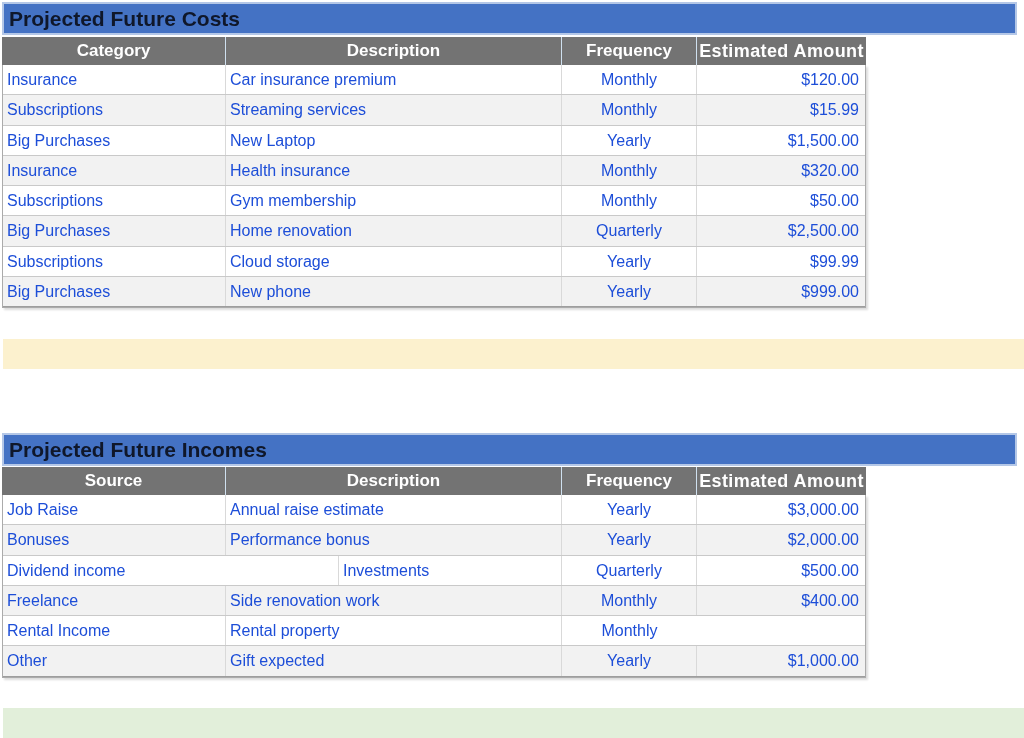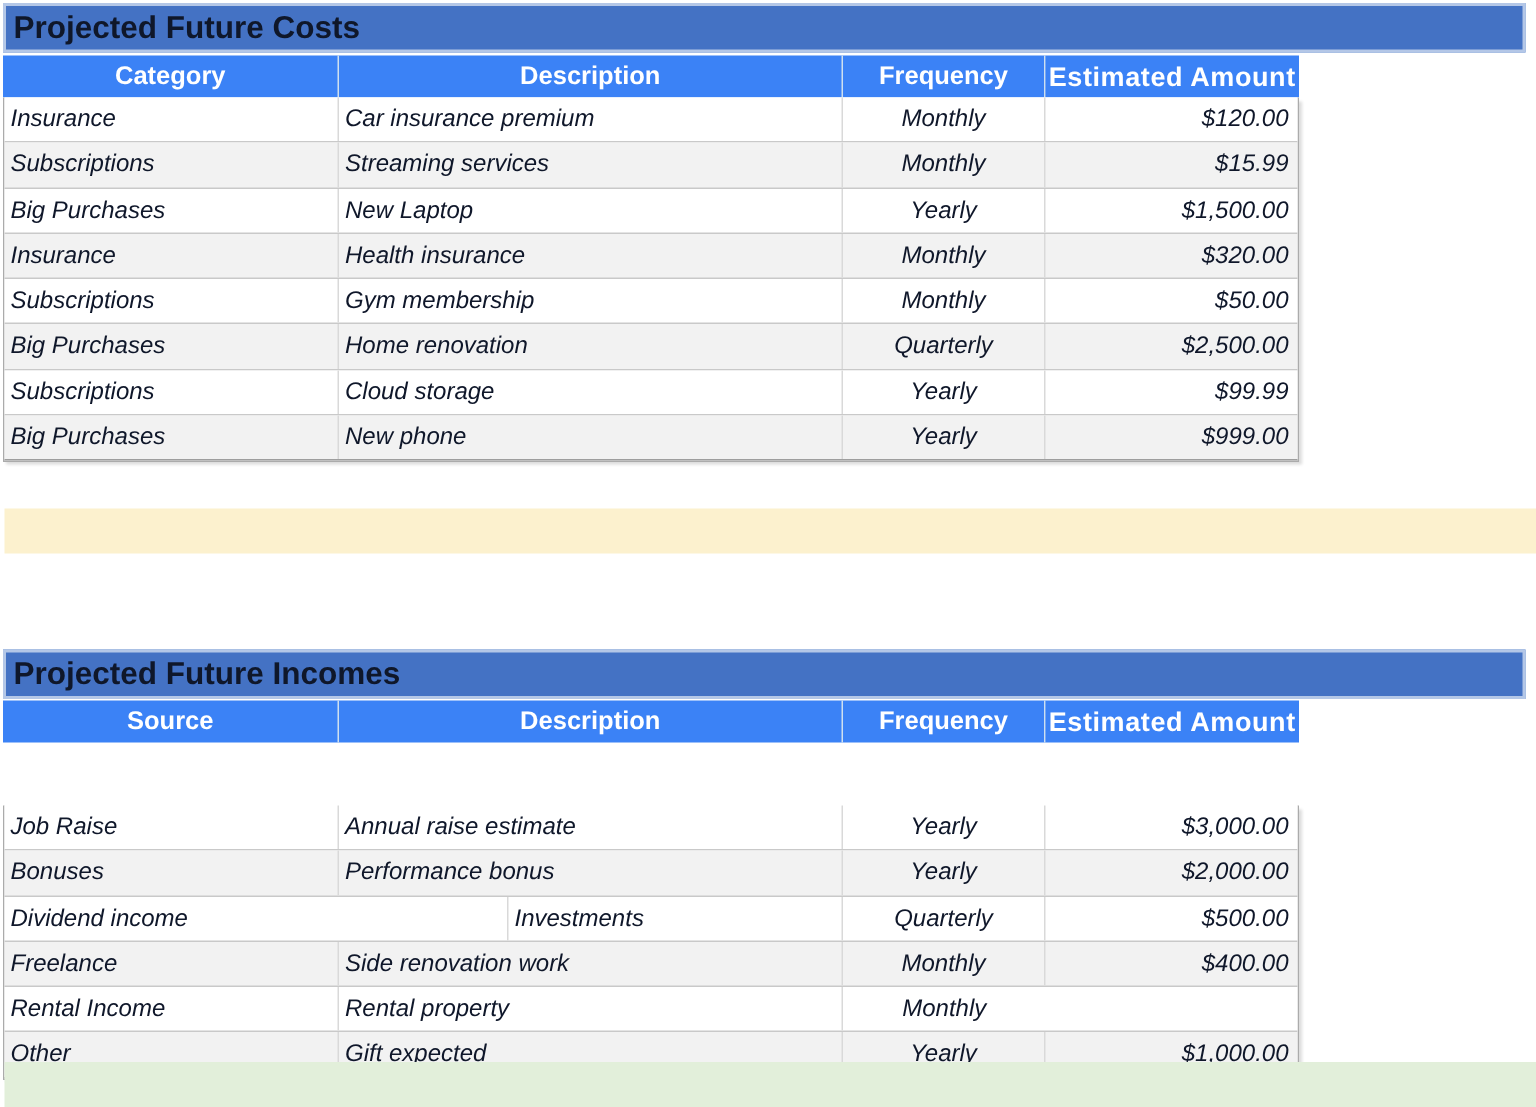--- a/index.html
+++ b/index.html
@@ -14,43 +14,43 @@
     padding-left:5px;white-space:nowrap;overflow:hidden;
   }
 
   
   .thead{
     position:absolute;left:2px;width:864px;height:28px;display:flex;
     box-sizing:border-box;
   }
   .thc{
     box-sizing:border-box;height:28px;line-height:28px;
-    background:#3b82f6;color:#ffffff;font-weight:bold;font-size:17px;
+    background:#737373;color:#ffffff;font-weight:bold;font-size:17px;
     text-align:center;white-space:nowrap;overflow:hidden;
     border-right:1px solid #CFE0EF;
   }
   .thc:last-child{border-right:none;}
   .w-cat{width:224px;}
   .w-desc{width:336px;}
   .w-freq{width:135px;}
   .w-amt{width:169px;font-size:18px;letter-spacing:.4px;}
 
   
   .tbody{
     position:absolute;left:2px;width:864px;box-sizing:border-box;
     border:1px solid #ABABAB;border-top:none;
     box-shadow:2px 2px 2px rgba(0,0,0,0.14);
     background:#ffffff;
   }
   .row{display:flex;height:30.3px;box-sizing:border-box;border-bottom:1px solid #C9C9C9;background:#ffffff;}
   .tbody div.row:nth-of-type(even){background:#F2F2F2;}
   .row:last-of-type{border-bottom:1px solid #9E9E9E;}
   .cell{
-    box-sizing:border-box;font-size:16px;color:#0f172a;line-height:29px;
-    white-space:nowrap;overflow:hidden;border-right:1px solid #D9D9D9;font-style:italic;
+    box-sizing:border-box;font-size:16px;color:#1d4ed8;line-height:29px;
+    white-space:nowrap;overflow:hidden;border-right:1px solid #D9D9D9;
   }
   .cell:last-child{border-right:none;}
   .c-cat{width:223px;padding-left:4px;text-align:left;}
   .c-desc{width:336px;padding-left:4px;text-align:left;}
   .c-freq{width:135px;text-align:center;}
   .c-amt{width:168px;padding-right:6px;text-align:right;}
 
   
   .band{position:absolute;left:3px;right:0;height:30px;}
   #yellow-band{top:339px;}
@@ -133,21 +133,21 @@
 
   <div class="tbl-title" style="top:433px;">Projected Future Incomes</div>
 
   <div class="thead" style="top:467px;">
     <div class="thc w-cat">Source</div>
     <div class="thc w-desc">Description</div>
     <div class="thc w-freq">Frequency</div>
     <div class="thc w-amt">Estimated Amount</div>
   </div>
 
-  <div class="tbody" style="top:495px;margin-top:42px;">
+  <div class="tbody" style="top:495px;">
 
       <div class="row">
         <div class="cell c-cat">Job Raise</div>
         <div class="cell c-desc">Annual raise estimate</div>
         <div class="cell c-freq">Yearly</div>
         <div class="cell c-amt">$3,000.00</div>
       </div>
 
       <div class="row">
         <div class="cell c-cat">Bonuses</div>

